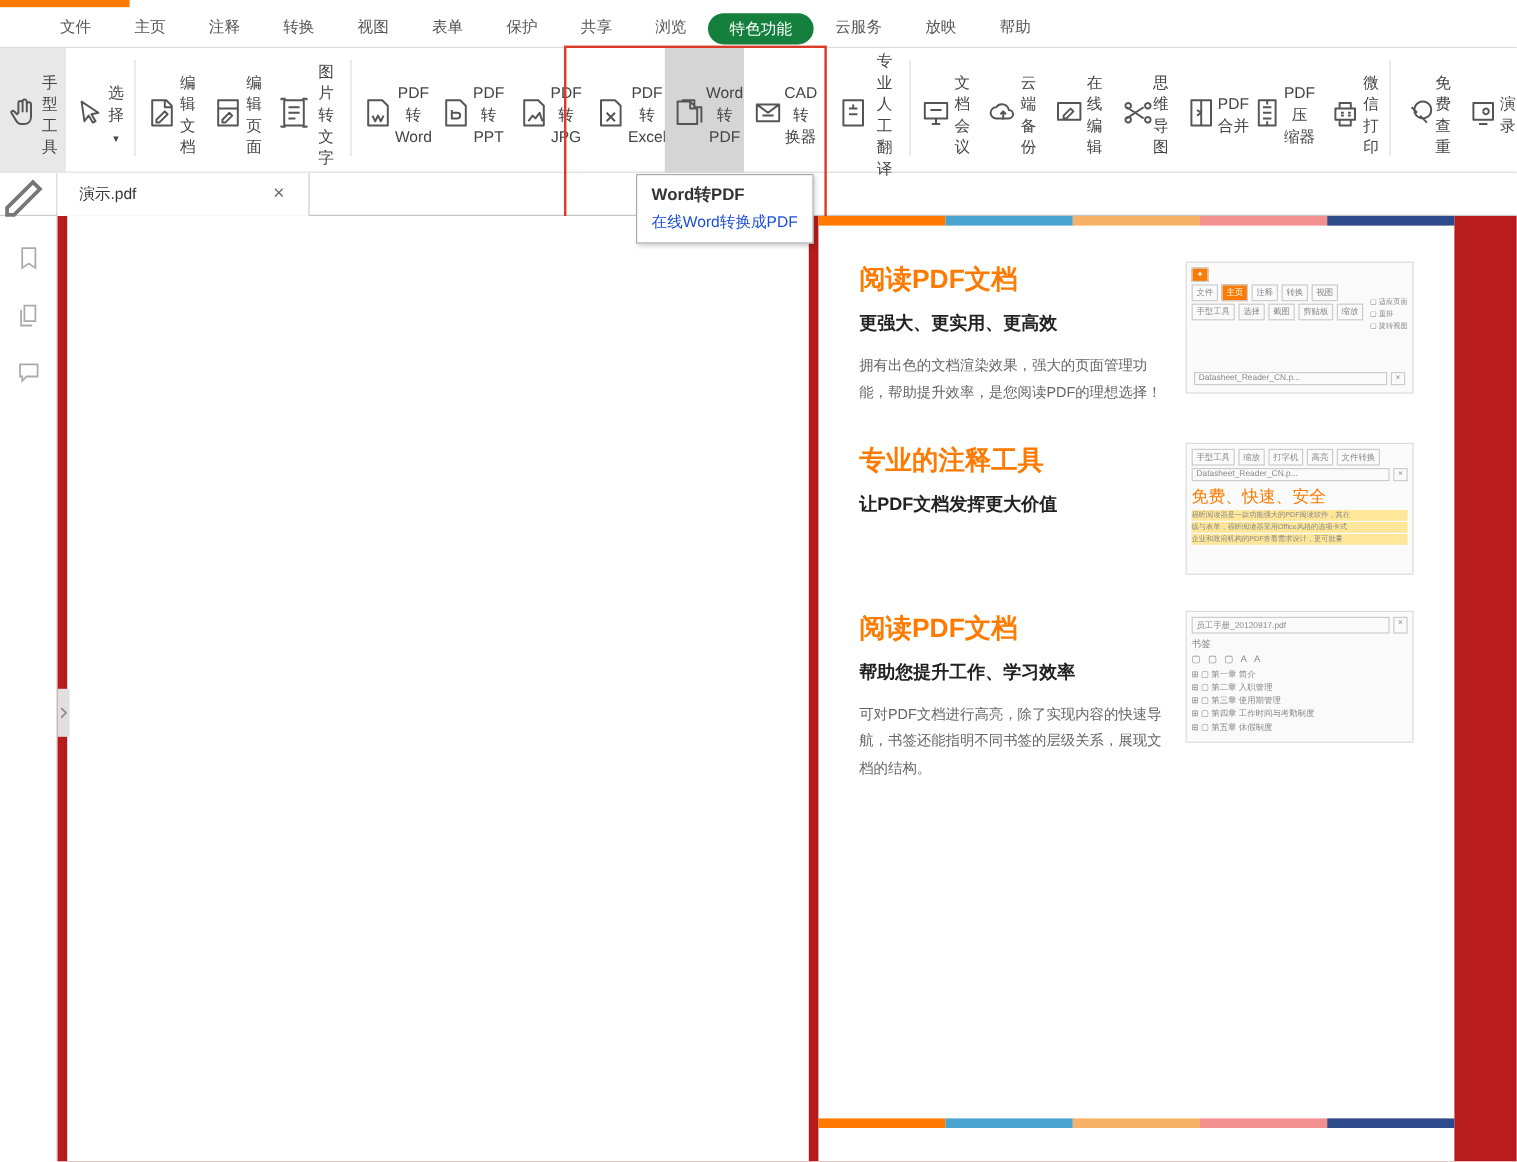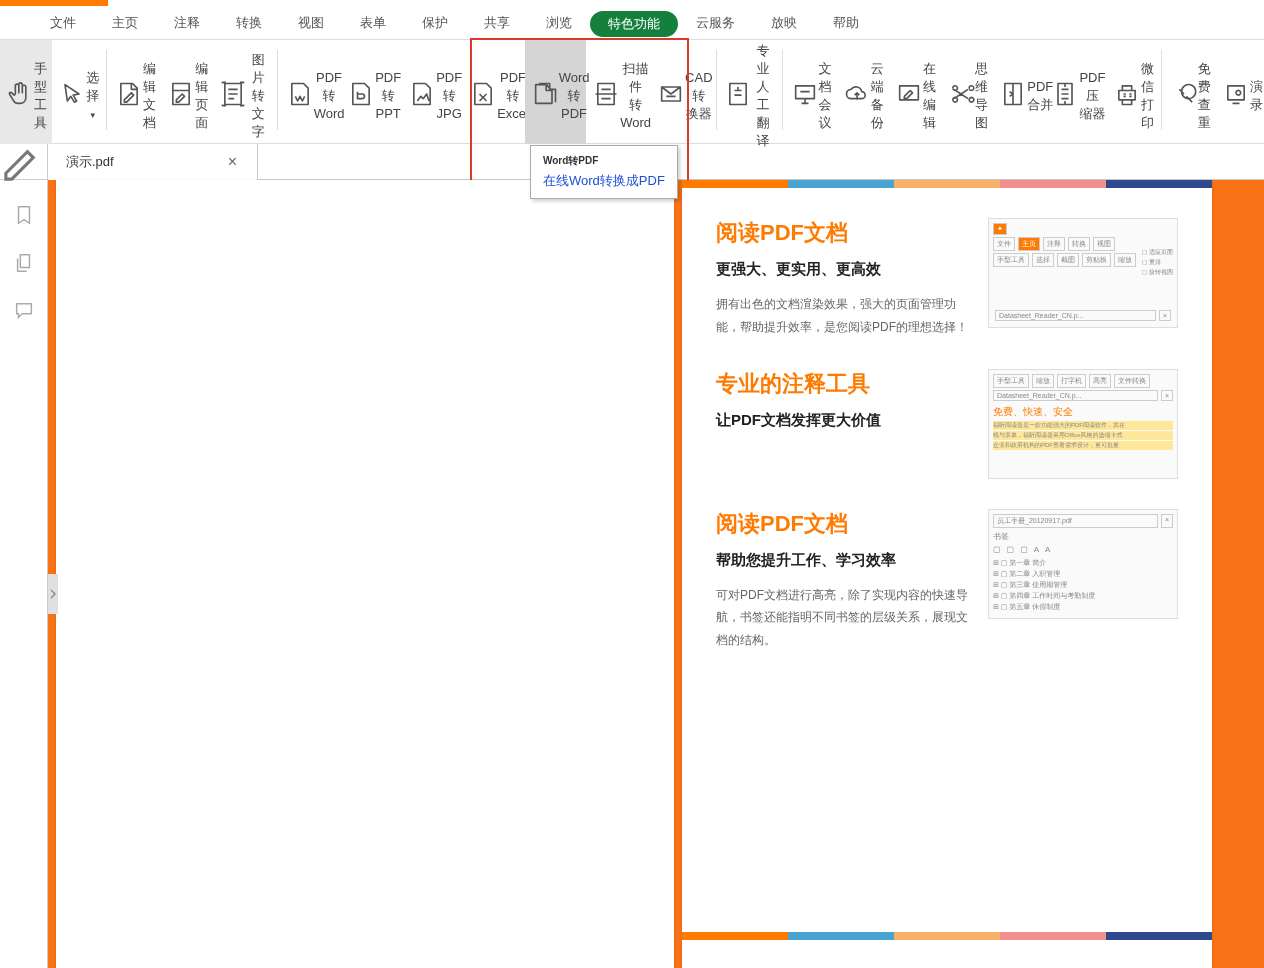--- a/index.html
+++ b/index.html
@@ -23,41 +23,41 @@
 
 .tabstrip { display: flex; align-items: center; height: 36px; border-bottom: 1px solid #ccc; }
 .leftgutter { width: 48px; display: flex; align-items: center; justify-content: center; height: 36px; border-right: 1px solid #ccc; }
 .tab { display: flex; align-items: center; gap: 10px; padding: 0 20px 0 18px; height: 36px; border-right: 1px solid #ccc; background: #fff; min-width: 210px; }
 .tab .close { color: #666; cursor: pointer; margin-left: auto; font-size: 16px; }
 
 .workspace { display: flex; height: calc(968px - 6px - 34px - 104px - 36px); }
 .sidetools { width: 48px; border-right: 1px solid #ccc; display: flex; flex-direction: column; align-items: center; gap: 26px; padding-top: 24px; }
 .sidetools .sicon { width: 22px; height: 22px; opacity: 0.55; }
 
-.canvas { flex: 1; background: #f97316; display: flex; padding: 0 8px; gap: 8px; position: relative; }
+.canvas { flex: 1; background: #b91c1c; display: flex; padding: 0 8px; gap: 8px; position: relative; }
 .page { background: #fff; box-shadow: 0 1px 3px rgba(0,0,0,.15); }
 .page.left { width: 618px; height: 100%; }
 .page.right { width: 530px; height: 100%; position: relative; }
 .expand-handle { position: absolute; left: 0; top: 50%; width: 10px; height: 40px; background: #e0e0e0; }
 
 .topband { height: 8px; display: flex; }
 .topband .seg { flex: 1; }
 
 .section { padding: 30px 34px 0; display: flex; gap: 16px; }
 .section .txt { flex: 1; }
 .section h2 { color: #ff7a00; font-size: 22px; font-weight: 700; margin-bottom: 12px; }
 .section h3 { color: #222; font-size: 15px; font-weight: 600; margin-bottom: 14px; }
 .section p { font-size: 12px; color: #666; line-height: 1.9; }
 .section .thumb { width: 190px; height: 110px; border: 1px solid #ddd; background: #fafafa; font-size: 8px; color: #888; padding: 4px; position: relative; }
 
 .botband { position: absolute; bottom: 28px; left: 0; right: 0; height: 8px; display: flex; }
 .botband .seg { flex: 1; }
 
 .tooltip { position: absolute; background: #fff; border: 1px solid #aaa; box-shadow: 2px 2px 4px rgba(0,0,0,.2); padding: 8px 12px; z-index: 100; }
-.tooltip .tt-title { font-weight: 600; font-size: 10px; margin-bottom: 4px; }
+.tooltip .tt-title { font-weight: 600; font-size: 14px; margin-bottom: 4px; }
 .tooltip .tt-desc { font-size: 13px; color: #1d4ed8; }
 
 svg { display: block; }
 
 
 .thumb .throw { display: flex; gap: 3px; margin-bottom: 2px; }
 .thumb .tcell { border: 1px solid #ccc; padding: 1px 3px; font-size: 7px; }
 .thumb .orange { background: #ff7a00; color: #fff; }
 .thumb .hl { background: #ffe79a; }
 </style>
@@ -157,28 +157,20 @@
       </div>
       <div class="rlabel">PDF转<br>Excel</div>
     </div>
     <div class="rbtn hover">
       <div class="ricon">
         <svg width="28" height="28" viewBox="0 0 24 24">
           <path fill="none" stroke="#555" stroke-width="1.4" stroke-linejoin="round" d="M4 4h9v5h5v11H4z M13 4l5 5 M7 3h9v5h5v11"></path>
         </svg>
       </div>
       <div class="rlabel">Word<br>转PDF</div>
-    </div>
-    <div class="rbtn">
-      <div class="ricon">
-        <svg width="28" height="28" viewBox="0 0 24 24">
-          <path fill="none" stroke="#555" stroke-width="1.4" stroke-linejoin="round" d="M5 3h14v18H5z M3 12h18 M8 8h8 M8 16h8"></path>
-        </svg>
-      </div>
-      <div class="rlabel">扫描件<br>转Word</div>
     </div>
     <div class="rbtn">
       <div class="ricon">
         <svg width="28" height="28" viewBox="0 0 24 24">
           <path fill="none" stroke="#555" stroke-width="1.4" stroke-linejoin="round" d="M4 6h16v12H4z M4 6l8 6 8-6 M8 14h8"></path>
         </svg>
       </div>
       <div class="rlabel">CAD转<br>换器</div>
     </div>
     <div class="sep"></div>
@@ -358,21 +350,21 @@
                 <span class="tcell">手型工具</span>
                 <span class="tcell">缩放</span>
                 <span class="tcell">打字机</span>
                 <span class="tcell">高亮</span>
                 <span class="tcell">文件转换</span>
               </div>
               <div class="throw">
                 <span class="tcell" style="flex:1">Datasheet_Reader_CN.p...</span>
                 <span class="tcell">×</span>
               </div>
-              <div style="color:#ff7a00;font-size:10px;margin:4px 0 2px;">免费、快速、安全</div>
+              <div style="color:#ff7a00;font-size:14px;margin:4px 0 2px;">免费、快速、安全</div>
               <div class="hl" style="font-size:6px;margin-bottom:1px;">福昕阅读器是一款功能强大的PDF阅读软件，其在</div>
               <div class="hl" style="font-size:6px;margin-bottom:1px;">线与表单，福昕阅读器采用Office风格的选项卡式</div>
               <div class="hl" style="font-size:6px;margin-bottom:1px;">企业和政府机构的PDF查看需求设计，更可批量</div>
             </div>
           </div>
           <div class="section">
             <div class="txt">
               <h2>阅读PDF文档</h2>
               <h3>帮助您提升工作、学习效率</h3>
               <p>可对PDF文档进行高亮，除了实现内容的快速导航，书签还能指明不同书签的层级关系，展现文档的结构。</p>

